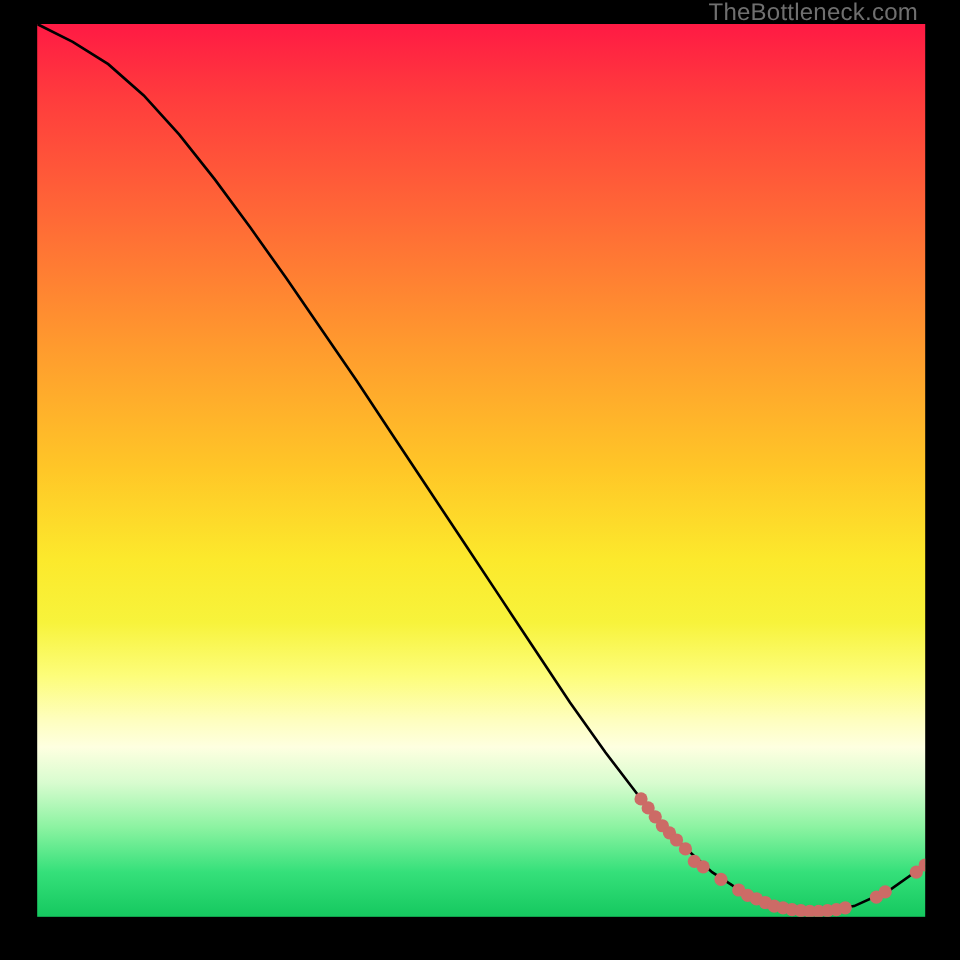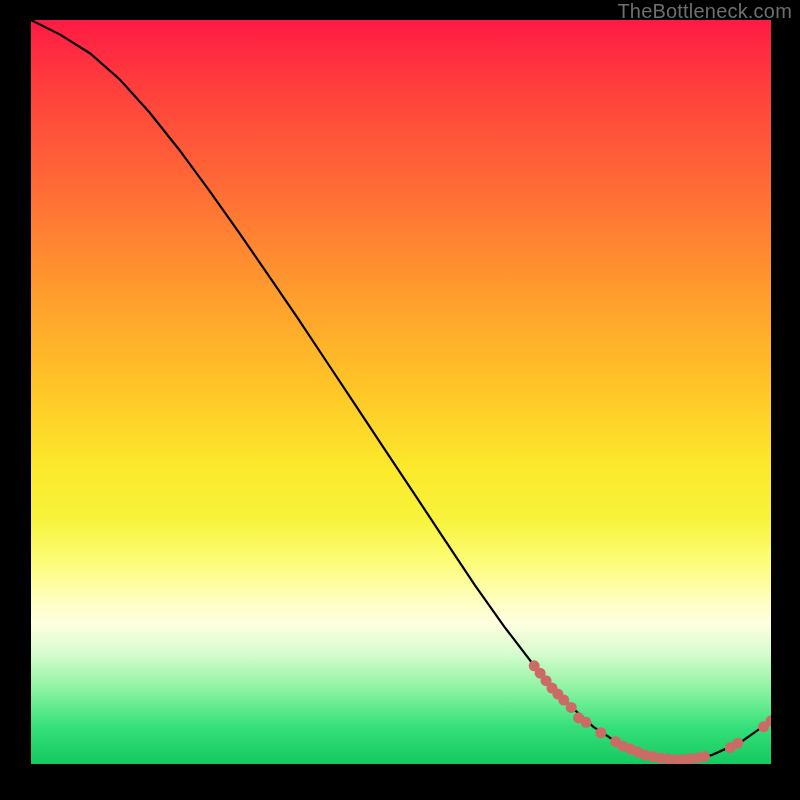--- a/index.html
+++ b/index.html
@@ -44,21 +44,21 @@
   .curve-svg {
     position: absolute;
     left: 0;
     top: 0;
     width: 740px;
     height: 744px;
   }
   .watermark {
     position: absolute;
     top: 0px;
-    right: 8px;
+    right: 35px;
     color: #6f6f6f;
     font-size: 20px;
     letter-spacing: 0.2px;
     font-weight: 500;
   }
 </style>
 </head>
 <body>
 
 <div class="stage">

